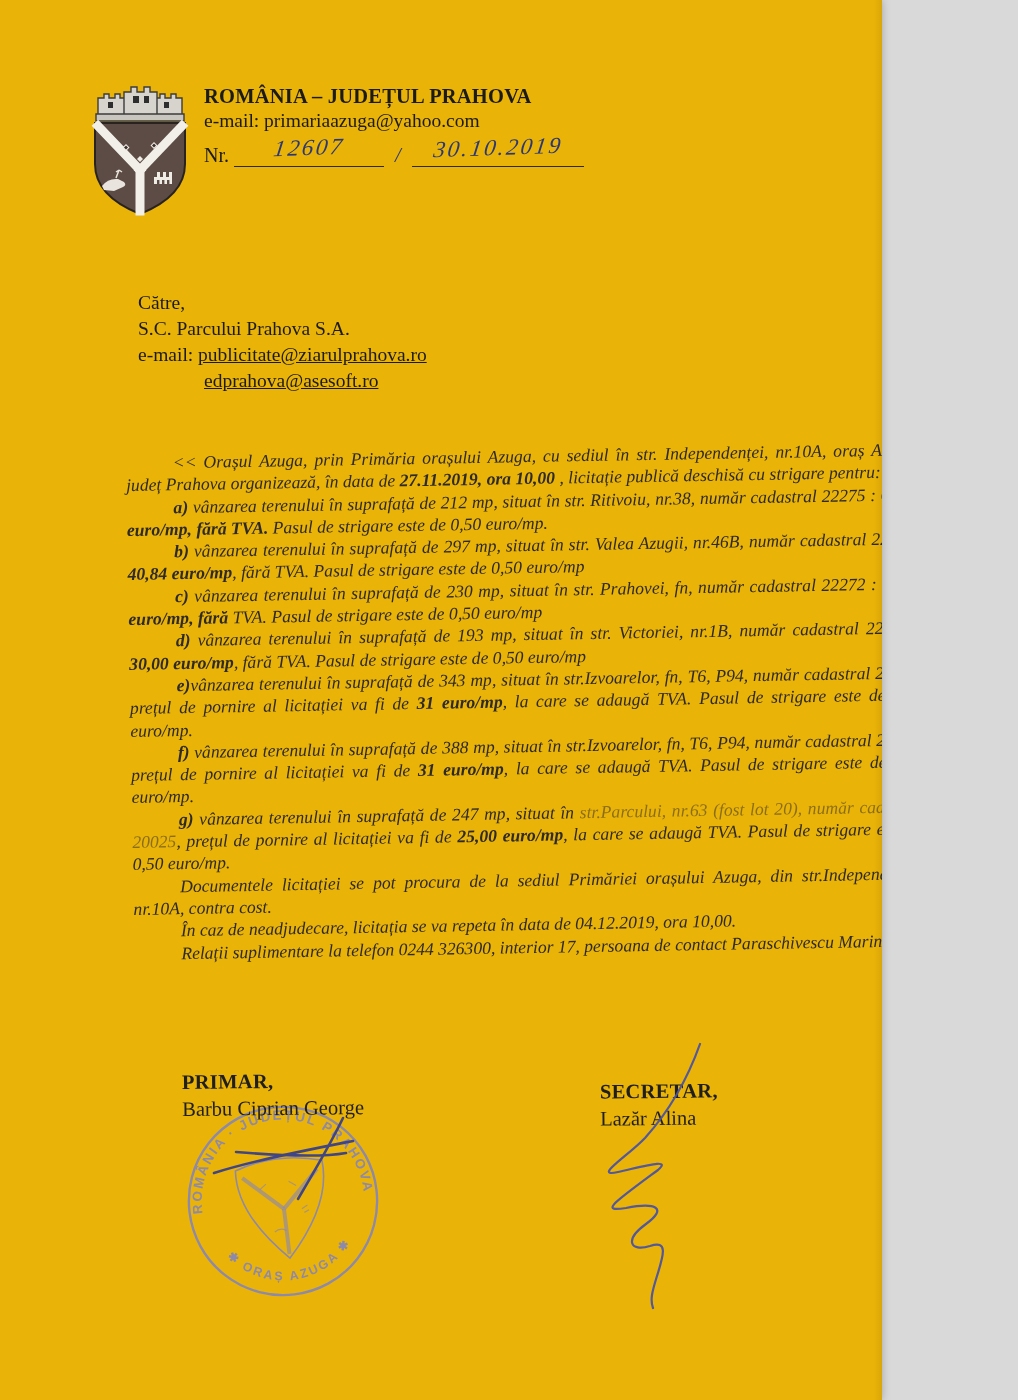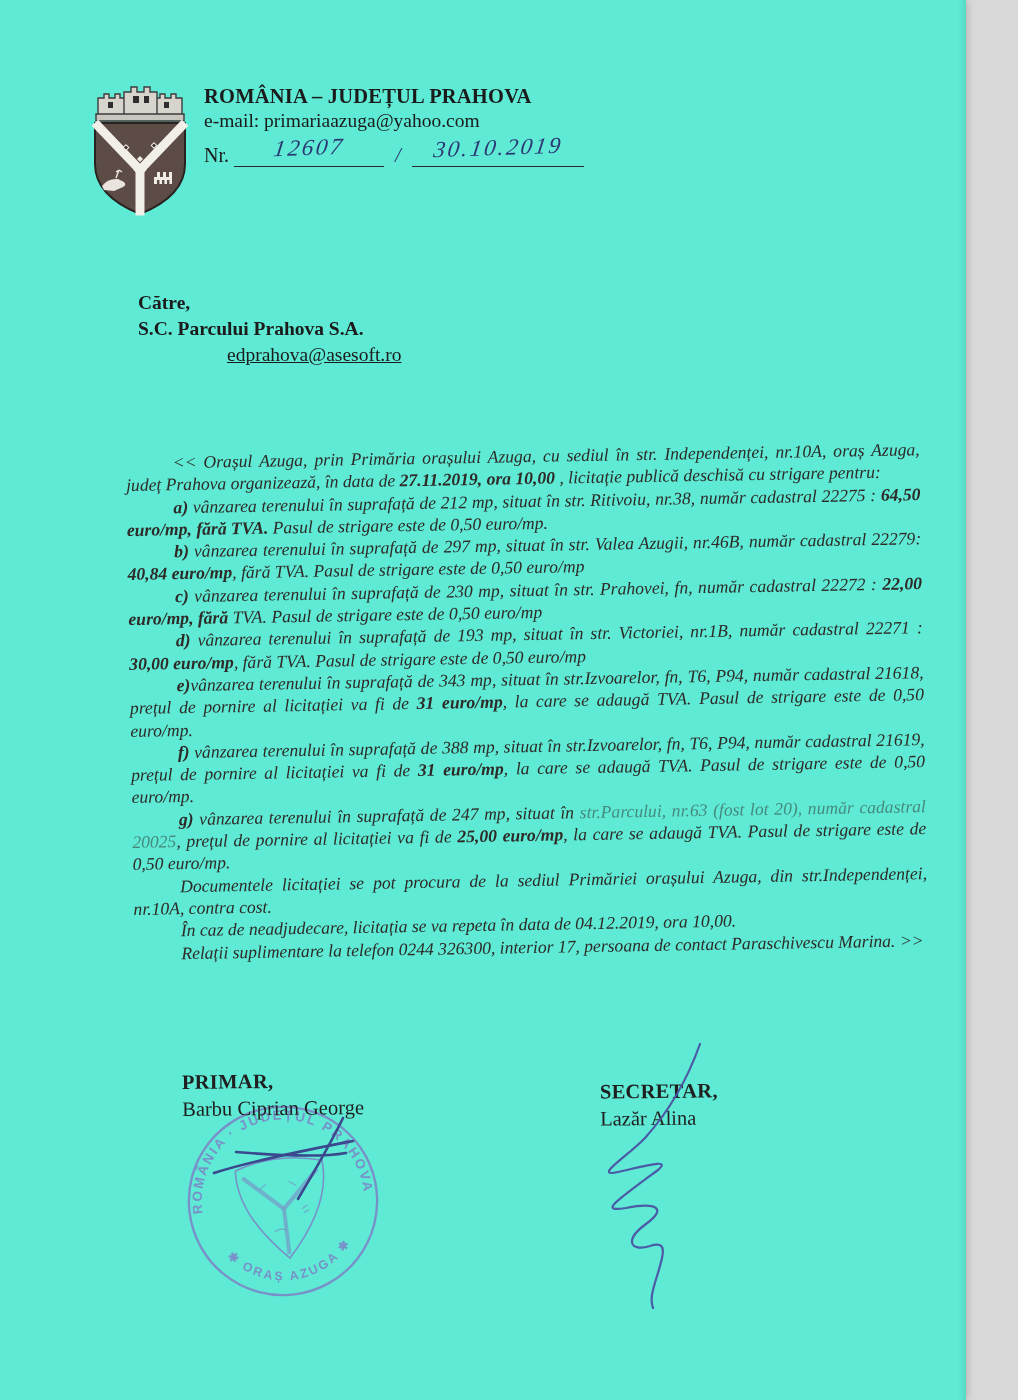--- a/index.html
+++ b/index.html
@@ -1,18 +1,18 @@
 <!DOCTYPE html>
 <html><head>
 <meta charset="utf-8">
 <style>
   html,body{margin:0;padding:0;background:#d9d9d9;}
   .page{
-    position:relative; width:966px; height:1400px;
-    background:#5eead4; overflow:hidden;
+    position:relative; width:882px; height:1400px;
+    background:#eab308; overflow:hidden;
     font-family:"Liberation Serif", serif; color:#222;
     box-shadow:0 0 8px rgba(0,0,0,.25);
   }
   .page::after{
     content:''; position:absolute; top:0; right:0; bottom:0; width:8px;
     background:linear-gradient(to right, rgba(0,0,0,0), rgba(0,0,0,.07));
     pointer-events:none;
   }
 
   
@@ -27,23 +27,23 @@
   .nr-slot.n2{width:172px;}
   .hand{
     display:inline-block; color:#2c3875; font-style:italic;
     font-size:23px; letter-spacing:2.5px;
     transform:skewX(-10deg) rotate(-2deg);
   }
   .hand-sep{color:#2c3875; font-style:italic; font-size:21px; padding:0 6px;}
 
   
   .recipient{position:absolute; left:138px; top:290px; font-size:19.5px; line-height:26px; color:#1b1b1b;}
-  .recipient .bold{font-weight:bold;}
+  .recipient .bold{font-weight:normal;}
   .recipient .ul{text-decoration:underline;}
-  .recipient .indent2{margin-left:89px;}
+  .recipient .indent2{margin-left:66px;}
 
   
   .letter-body{
     position:absolute; left:130px; top:452px; width:794px;
     font-style:italic; font-size:17.6px; line-height:22.3px;
     text-align:justify; color:#2d2a27;
     transform:rotate(-1deg); transform-origin:left center;
   }
   .para{margin:0; text-indent:47px;}
   .para .b{font-weight:bold;}
@@ -122,20 +122,21 @@
         <span class="nr-slot n1"><span class="hand">12607</span></span>
         <span class="hand-sep">/</span>
         <span class="nr-slot n2"><span class="hand">30.10.2019</span></span>
       </div>
     </div>
   </header>
 
   <section class="recipient">
     <div class="bold">Către,</div>
     <div class="bold">S.C. Parcului Prahova  S.A.</div>
+    <div><span>e-mail: </span><span class="ul">publicitate@ziarulprahova.ro</span></div>
     <div class="indent2 ul">edprahova@asesoft.ro</div>
   </section>
 
   <main class="letter-body">
     <p class="para"><span>&lt;&lt; Orașul Azuga, prin Primăria orașului Azuga, cu sediul în str. Independenței, nr.10A, oraș Azuga, județ Prahova organizează, în data de </span><span class="b">27.11.2019, ora 10,00</span><span> , licitație publică deschisă cu strigare pentru:</span></p>
     <p class="para"><span class="b">a)</span><span> vânzarea terenului în suprafață de 212  mp, situat în str. Ritivoiu, nr.38,  număr cadastral 22275 : </span><span class="b">64,50  euro/mp, fără TVA.</span><span> Pasul de strigare este de 0,50 euro/mp.</span></p>
     <p class="para"><span class="b">b)</span><span> vânzarea terenului în suprafață de 297  mp, situat în str. Valea Azugii, nr.46B,  număr cadastral 22279: </span><span class="b">40,84 euro/mp</span><span>, fără TVA. Pasul de strigare este de 0,50 euro/mp</span></p>
     <p class="para"><span class="b">c)</span><span> vânzarea terenului în suprafață de 230  mp, situat în str. Prahovei, fn,  număr cadastral 22272 : </span><span class="b">22,00 euro/mp, fără</span><span> TVA. Pasul de strigare este de 0,50 euro/mp</span></p>
     <p class="para"><span class="b">d)</span><span> vânzarea terenului în suprafață de 193  mp, situat în str. Victoriei, nr.1B,  număr cadastral 22271 : </span><span class="b">30,00 euro/mp</span><span>, fără TVA. Pasul de strigare este de 0,50 euro/mp</span></p>
     <p class="para"><span class="b">e)</span><span>vânzarea terenului în suprafață de 343 mp, situat în str.Izvoarelor, fn, T6, P94, număr cadastral 21618, prețul de pornire al licitației va fi de </span><span class="b">31 euro/mp</span><span>, la care se adaugă TVA. Pasul de strigare este de 0,50 euro/mp.</span></p>

